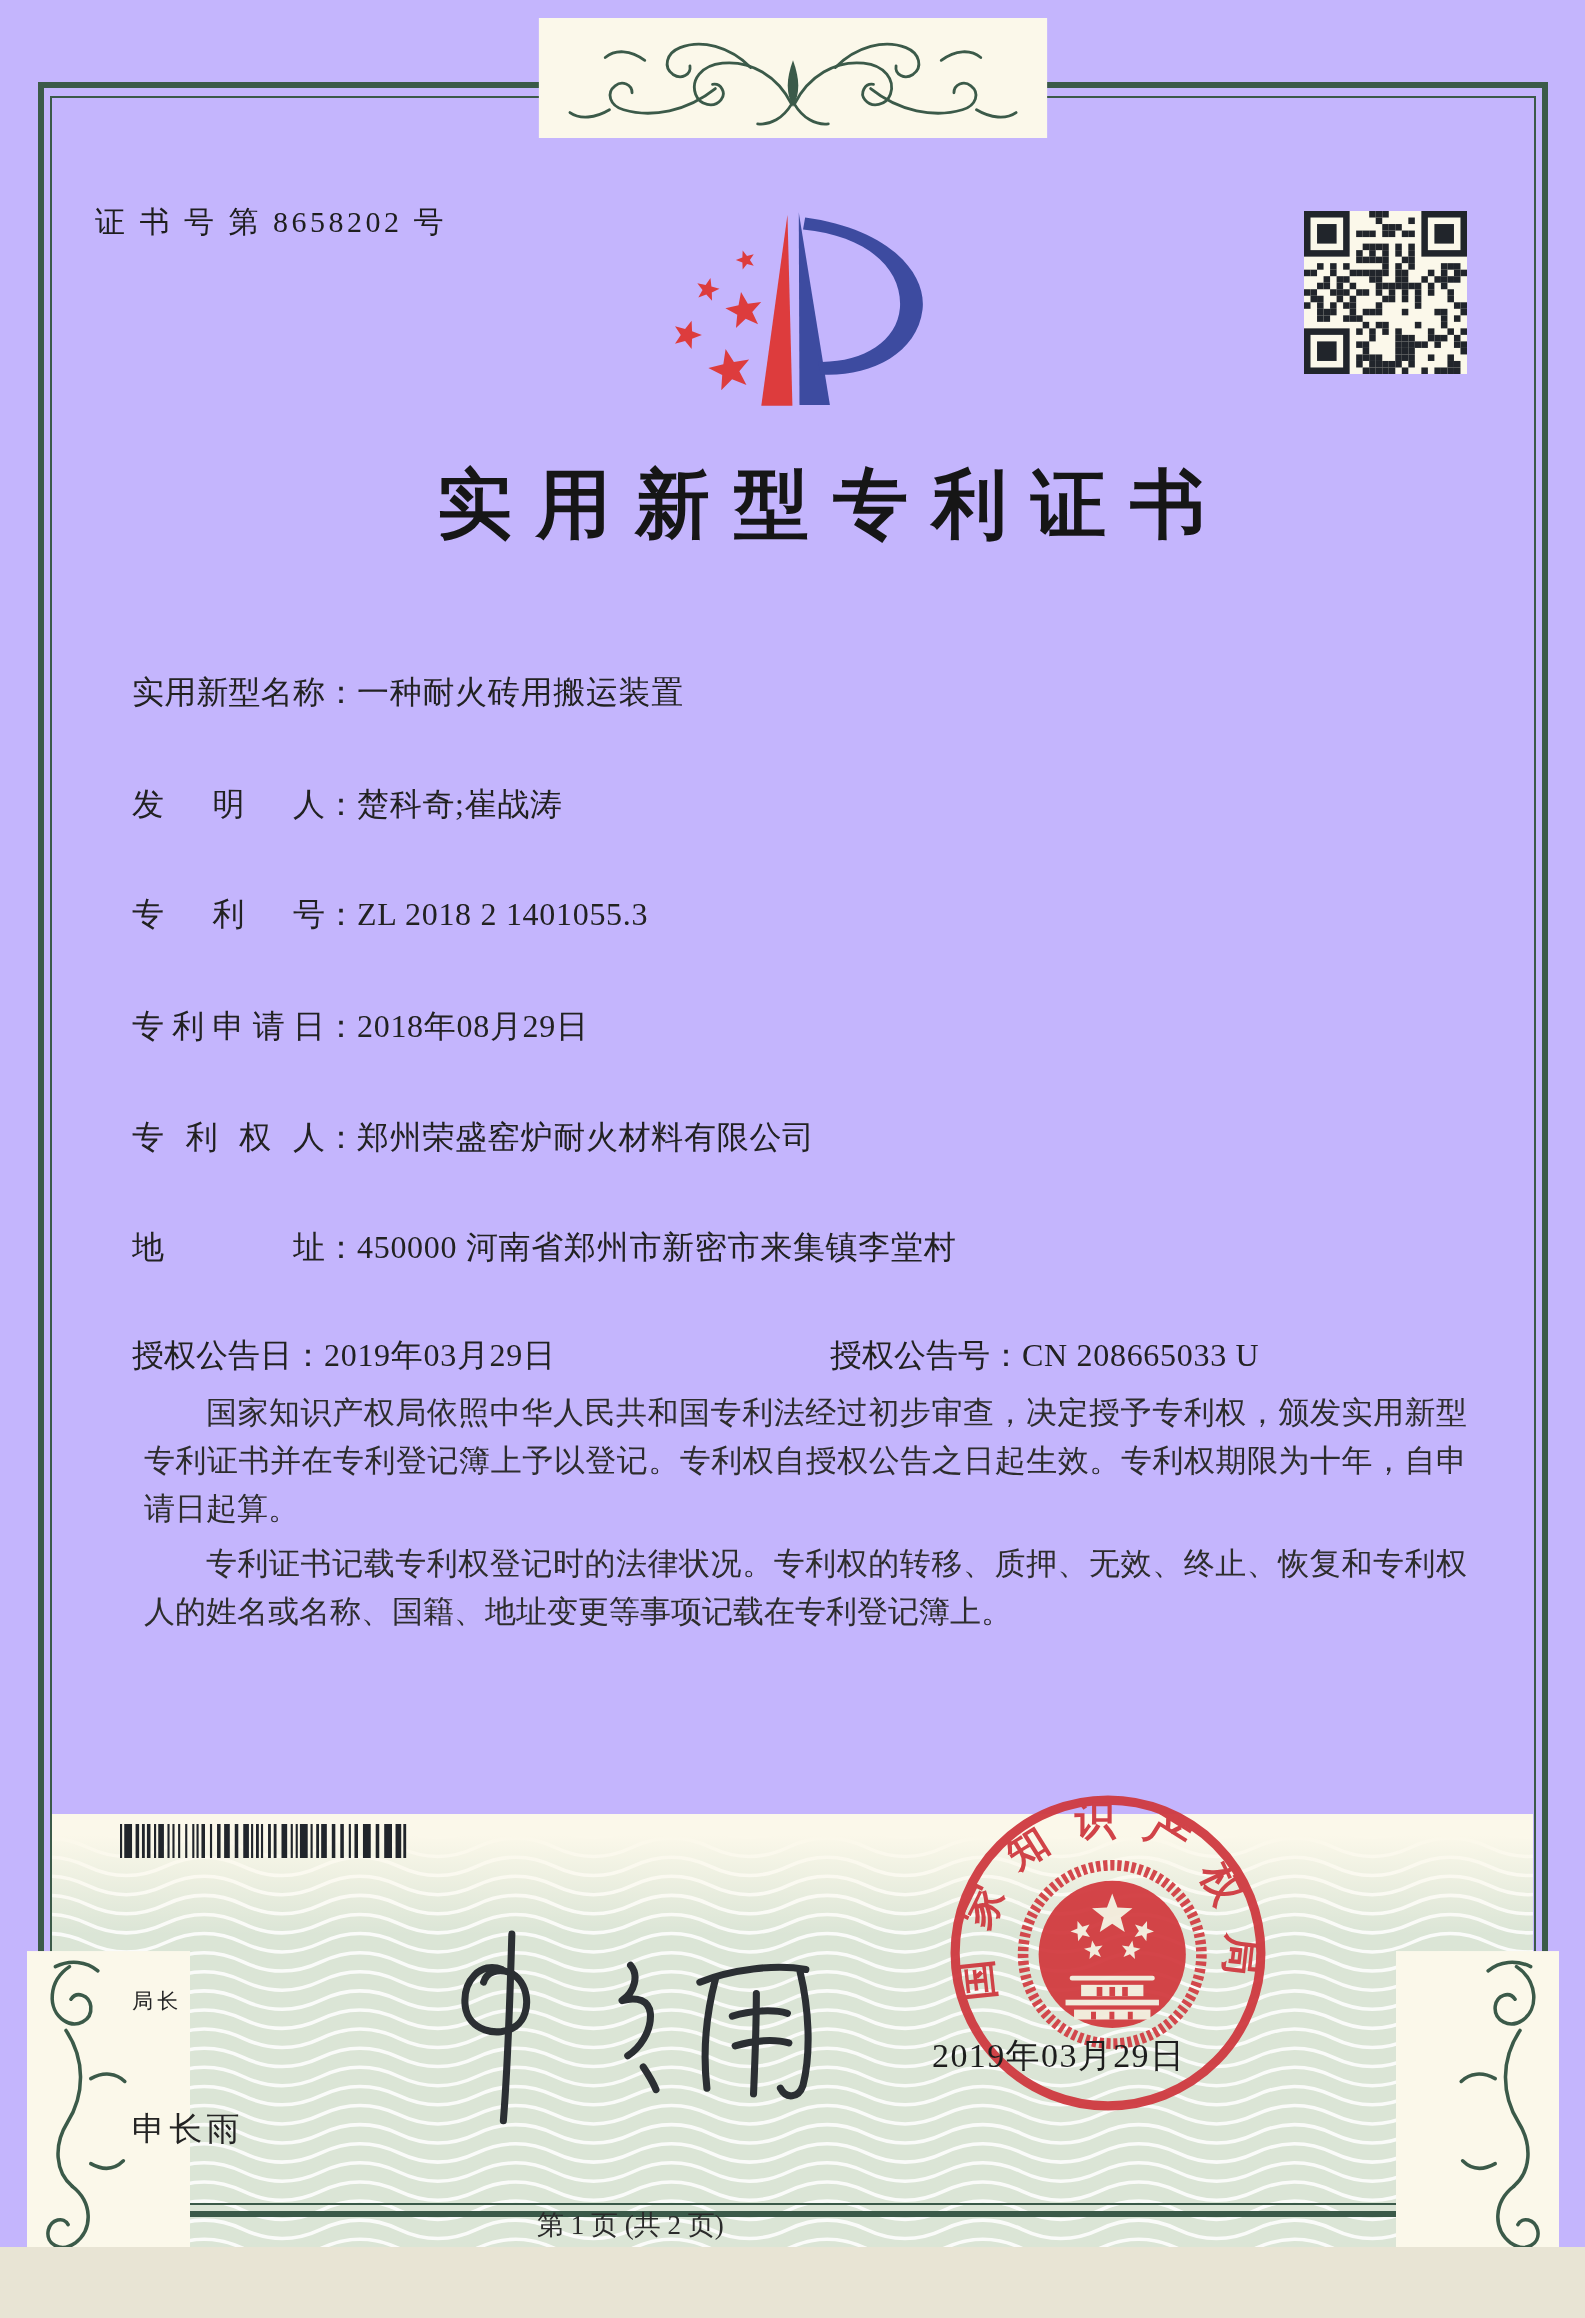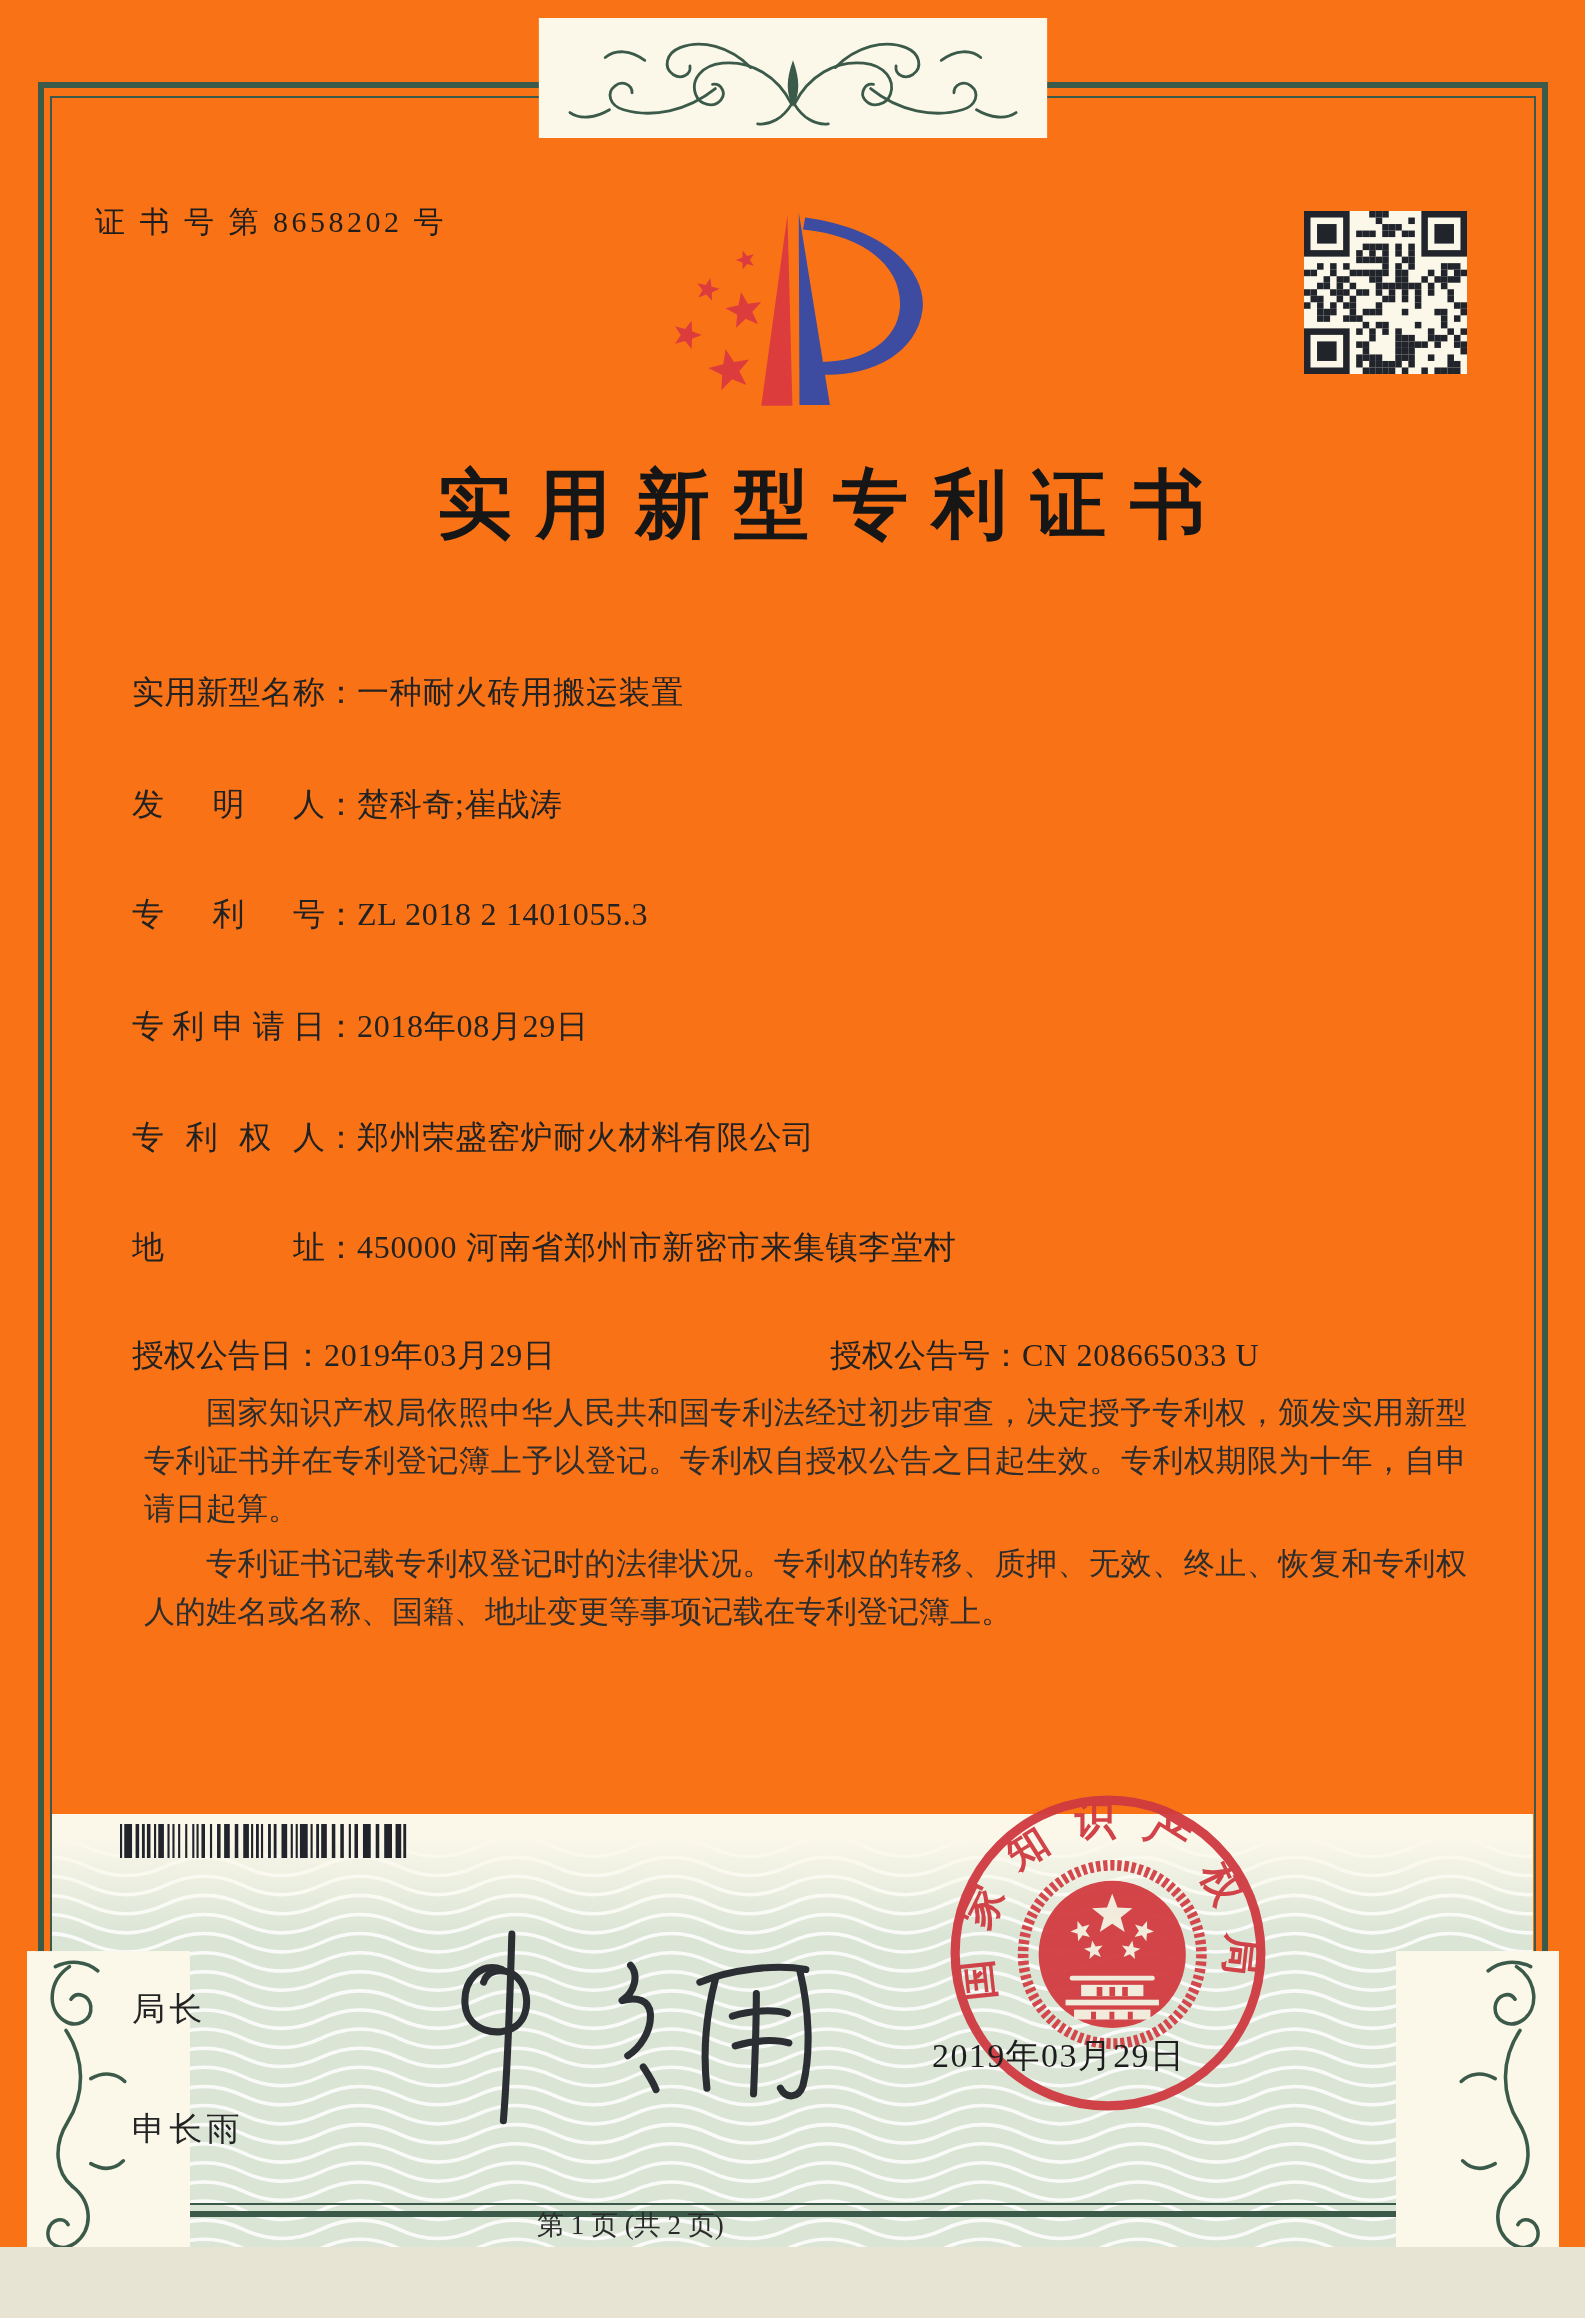--- a/index.html
+++ b/index.html
@@ -1,18 +1,18 @@
 <!DOCTYPE html>
 <html style="font-size:11.3px"><head>
 <meta charset="utf-8">
 <style>
   html,body{margin:0;padding:0;background:#e8e4d4;}
   .page{
     position:relative;width:1586px;height:2247px;margin:0 auto;
-    background:#f97316;overflow:hidden;
+    background:#c4b5fd;overflow:hidden;
     font-family:"Liberation Serif","DejaVu Serif",serif;color:#222;
   }
   
   .frame-outer{position:absolute;top:82px;left:38px;right:38px;bottom:30px;border:6.4px solid #3b5a49;}
   .frame-inner{position:absolute;top:96px;left:50px;right:50px;bottom:42px;border:2.1px solid #3b5a49;}
   
   .orn-top{position:absolute;left:538px;top:18.4px;width:510px;height:120px;}
   .orn-corner{position:absolute;width:163px;height:358px;top:1951px;}
   .orn-corner.left{left:27px;}
   .orn-corner.right{right:27px;transform:scaleX(-1);}
@@ -33,21 +33,21 @@
   .body-text{position:absolute;left:132px;top:1389px;width:1335px;font-size:31px;line-height:48px;color:#2d2d2d;}
   .body-text p{margin:0 0 7px 12px;text-indent:2em;text-align:justify;}
   
   .waves{position:absolute;left:52px;top:1814px;width:1481px;height:450px;}
   .waves svg{display:block;width:100%;height:100%;}
   .wv{fill:none;stroke:#ffffff;stroke-width:5;opacity:.85;}
   .wave-fade{position:absolute;left:52px;top:1814px;width:1481px;height:120px;
     background:linear-gradient(#fbf8ea 18%,rgba(251,248,234,0));}
   
   .barcode{position:absolute;left:120px;top:1824px;width:289px;height:34px;}
-  .signer-title{position:absolute;left:132px;top:1987px;font-size:33px;letter-spacing:4.2px;color:#242424;}
+  .signer-title{position:absolute;left:132px;top:1987px;font-size:21px;letter-spacing:4.2px;color:#242424;}
   .signer-name{position:absolute;left:132px;top:2079px;font-size:33px;letter-spacing:4.2px;color:#242424;margin-top:28px;}
   .signature{position:absolute;left:418px;top:1920px;width:411px;height:212px;}
   .seal{position:absolute;left:924px;top:1769px;width:368px;height:368px;opacity:.95;}
   .seal-arc-text{font-size:58px;font-weight:bold;fill:#cf3a40;letter-spacing:36px;
     font-family:"Liberation Serif","DejaVu Serif",serif;}
   .seal-date{position:absolute;left:932px;top:2033px;font-size:34px;letter-spacing:1.4px;color:#1d1d1d;white-space:nowrap;}
   .footer{position:absolute;left:537px;top:2207px;width:286px;font-size:27px;color:#2a2a2a;}
 </style>
 </head>
 <body>

